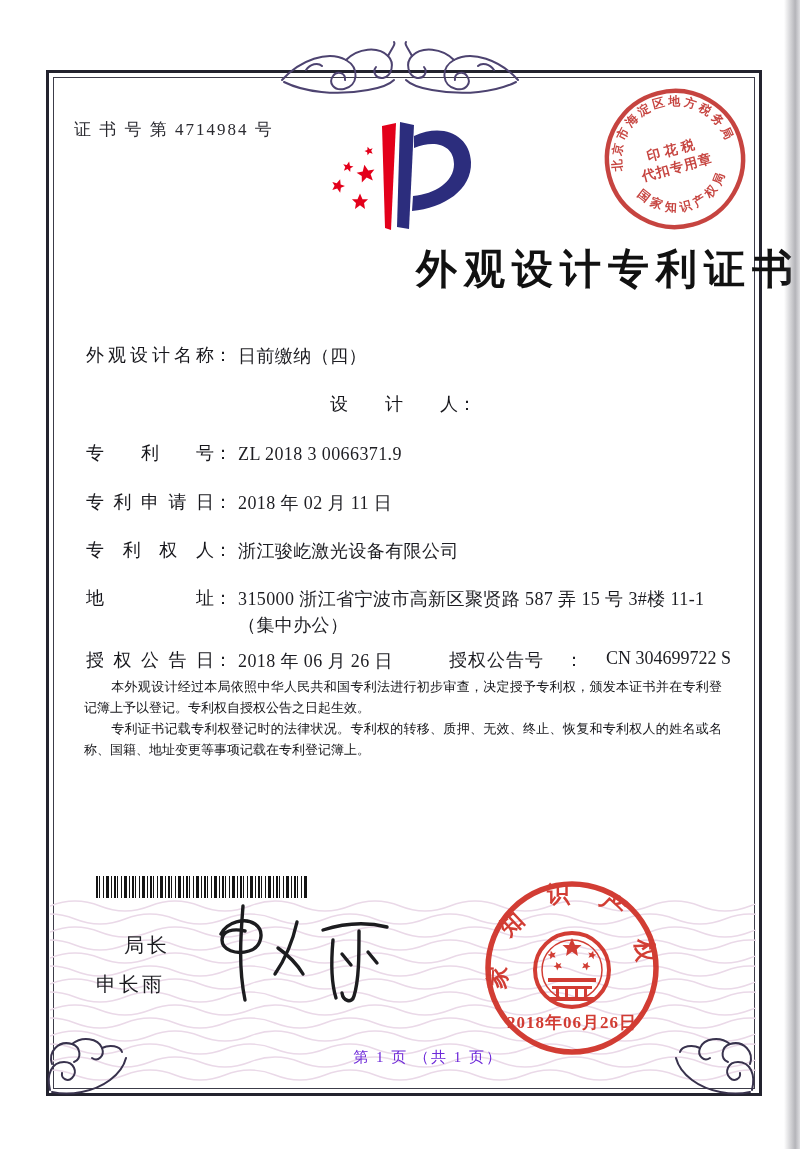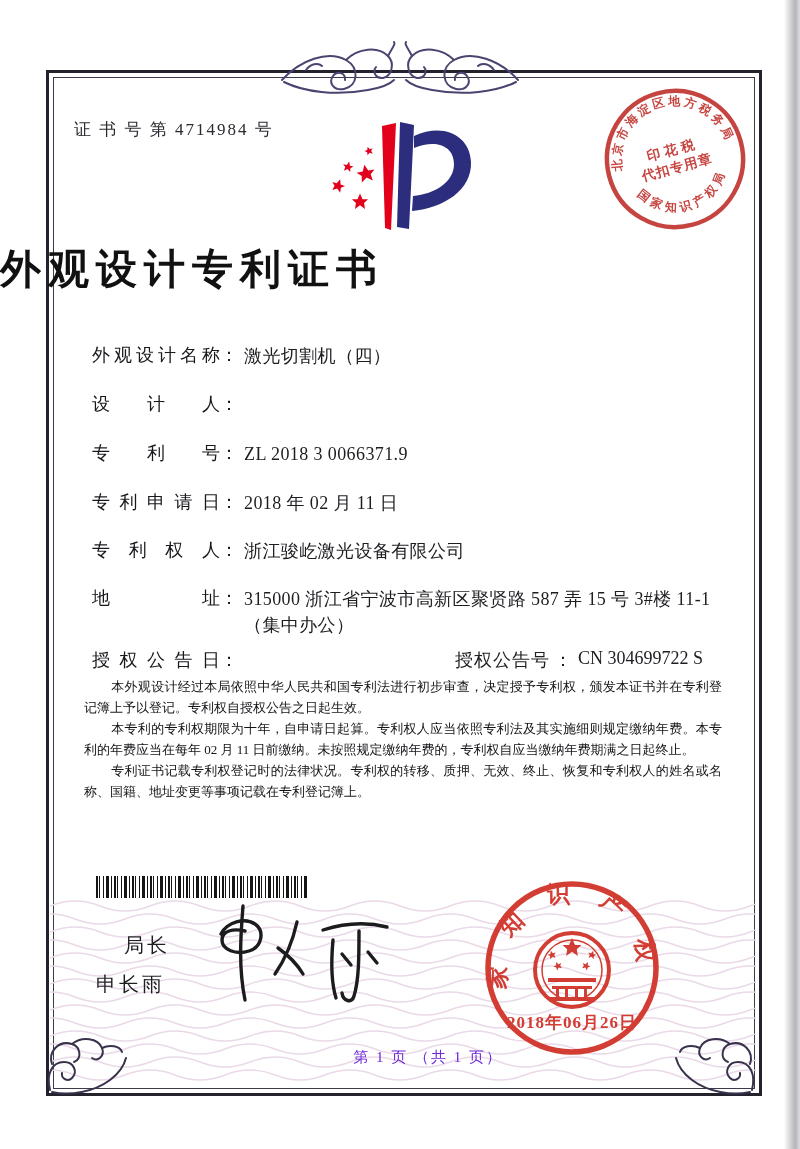--- a/index.html
+++ b/index.html
@@ -16,34 +16,34 @@
     border:3px solid #23232e;
   }
   .frame-inner{
     left:4px;top:4px;right:4px;bottom:4px;
     position:absolute;border:1px solid #3c3c49;
   }
   .cert-no{
     left:74px;top:118px;font-size:17px;letter-spacing:2px;color:#2a2a30;text-align:right;
   }
   .title{
-    left:0;top:242px;width:800px;text-align:left;
+    left:0;top:242px;width:800px;text-align:right;
     font-size:41px;font-weight:700;letter-spacing:7px;color:#111;
   }
   .field-row{
-    position:absolute;left:92px;width:640px;font-size:18px;
-    display:flex;align-items:flex-start;
+    position:absolute;left:86px;width:640px;font-size:18px;
+    display:flex;align-items:flex-start;justify-content:center;
   }
   .lab{
     display:inline-block;width:128px;text-align:justify;
     text-align-last:justify;flex:0 0 auto;color:#17171c;
   }
   .colon{flex:0 0 auto;margin-right:6px;}
   .val{flex:1 1 auto;letter-spacing:0.4px;line-height:1.45;max-width:520px;}
-  .grant-right{position:absolute;left:363px;top:0;display:flex;font-size:18px;white-space:nowrap;}
+  .grant-right{position:absolute;left:363px;top:0;display:flex;font-size:18px;white-space:nowrap;gap:17px;}
   .grant-right .labr{margin-right:4px;letter-spacing:1px;}
   .paras{
     left:84px;top:676px;width:638px;font-size:13px;line-height:1.62;
     text-align:justify;color:#141418;
   }
   .paras p{margin:0;text-indent:2.1em;}
   .barcode{
     left:96px;top:876px;width:212px;height:22px;
     background:repeating-linear-gradient(90deg,
       #151515 0 2px,#fff 2px 3px,#151515 3px 4px,#fff 4px 7px,
@@ -167,21 +167,21 @@
     <text x="75" y="70" text-anchor="middle" font-size="13.5" fill="#bf2b26" letter-spacing="4" font-weight="700">印花税</text>
     <text x="75" y="88" text-anchor="middle" font-size="13.5" fill="#bf2b26" letter-spacing="1" font-weight="700">代扣专用章</text>
   </g>
 </svg>
 
 <div class="abs title">外观设计专利证书</div>
 
 <div class="field-row" style="top:343px">
   <span class="lab">外观设计名称</span>
     <span class="colon">：</span>
-  <span class="val">激光切割机（四）</span>
+  <span class="val">日前缴纳（四）</span>
 </div>
 <div class="field-row" style="top:392px">
   <span class="lab">设计人</span>
     <span class="colon">：</span>
 </div>
 <div class="field-row" style="top:441px">
   <span class="lab">专利号</span>
     <span class="colon">：</span>
   <span class="val">ZL 2018 3 0066371.9</span>
 </div>
@@ -196,30 +196,30 @@
   <span class="val">浙江骏屹激光设备有限公司</span>
 </div>
 <div class="field-row" style="top:586px">
   <span class="lab">地址</span>
     <span class="colon">：</span>
   <span class="val">315000 浙江省宁波市高新区聚贤路 587 弄 15 号 3#楼 11-1（集中办公）</span>
 </div>
 <div class="field-row" style="top:648px">
   <span class="lab">授权公告日</span>
     <span class="colon">：</span>
+  <span class="val">2018 年 06 月 26 日</span>
   <span class="grant-right">
     <span class="labr">授权公告号</span>
       <span class="colon">：</span>
     <span>CN 304699722 S</span>
   </span>
 </div>
 
 <div class="abs paras">
   <p>本外观设计经过本局依照中华人民共和国专利法进行初步审查，决定授予专利权，颁发本证书并在专利登记簿上予以登记。专利权自授权公告之日起生效。</p>
-  <p>本专利的专利权期限为十年，自申请日起算。专利权人应当依照专利法及其实施细则规定缴纳年费。本专利的年费应当在每年 02 月 11 日前缴纳。未按照规定缴纳年费的，专利权自应当缴纳年费期满之日起终止。</p>
   <p>专利证书记载专利权登记时的法律状况。专利权的转移、质押、无效、终止、恢复和专利权人的姓名或名称、国籍、地址变更等事项记载在专利登记簿上。</p>
 </div>
 
 <div class="abs barcode"></div>
 
 <div class="abs director-title">局长</div>
 <div class="abs director-name">申长雨</div>
 
 <svg class="abs signature" width="220" height="115" viewBox="0 0 220 115">
   <g fill="none" stroke="#1c1c1f" stroke-width="3.4" stroke-linecap="round">

